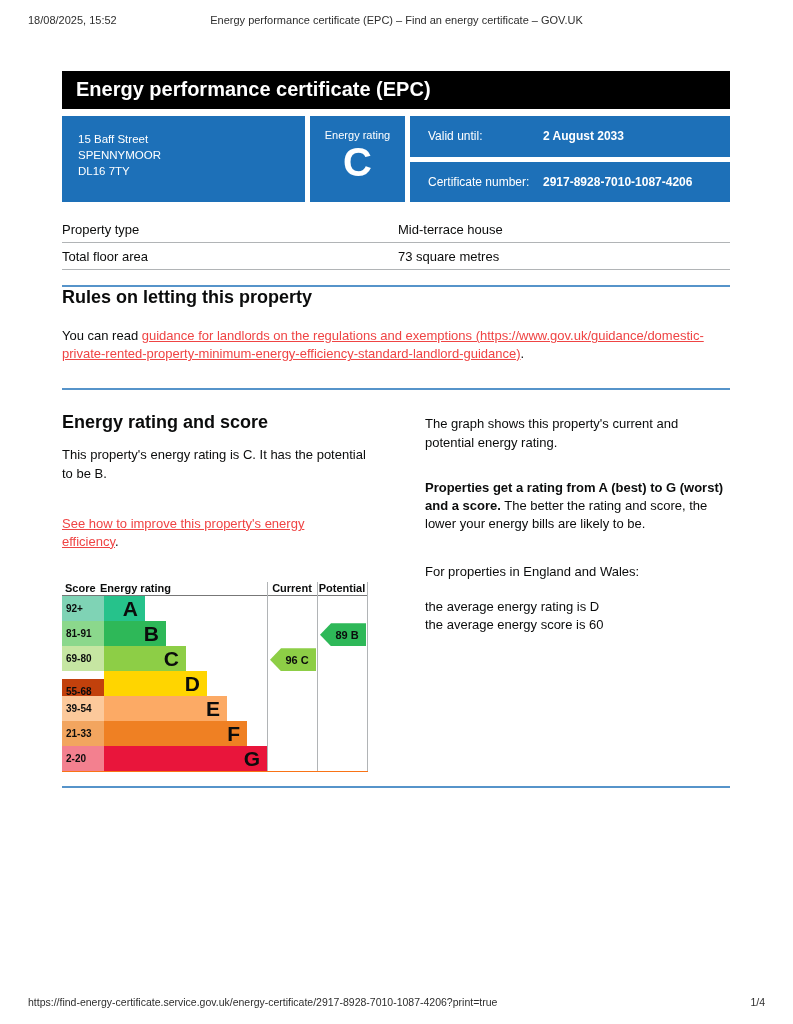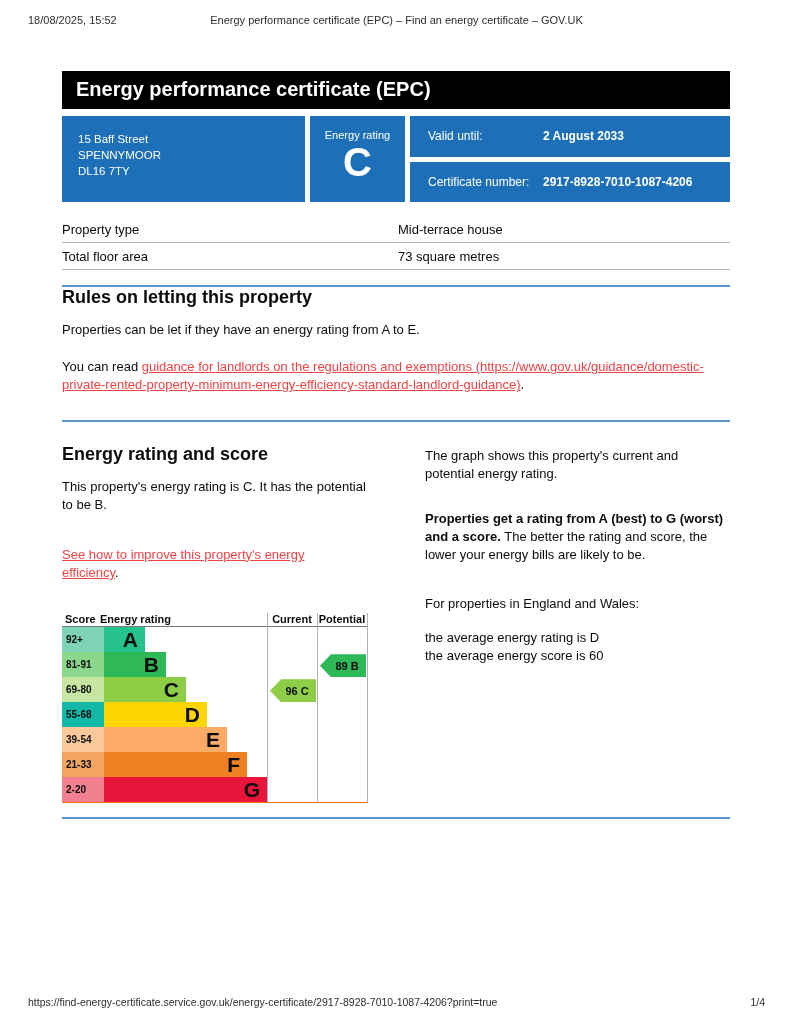--- a/index.html
+++ b/index.html
@@ -158,21 +158,20 @@
     </div>
     <div class="prop-row">
       <span class="k">Total floor area</span>
       <span class="v">73 square metres</span>
     </div>
   </div>
 
   <hr class="divider d1">
 
   <h2 class="section-heading">Rules on letting this property</h2>
-  <p class="body-text">Properties can be let if they have an energy rating from A to E.</p>
   <p class="body-text" style="margin-top:19px; max-width:650px;"><span>You can read </span><a class="gov-link" href="#">guidance for landlords on the regulations and exemptions (https://www.gov.uk/guidance/domestic-private-rented-property-minimum-energy-efficiency-standard-landlord-guidance)</a><span>.</span></p>
 
   <hr class="divider d2">
 
   <div class="two-col">
     <div class="col-left">
       <h2 class="section-heading">Energy rating and score</h2>
       <p class="body-text">This property's energy rating is C. It has the potential to be B.</p>
       <p class="body-text improve"><a class="gov-link" href="#">See how to improve this property's energy efficiency</a><span>.</span></p>
 
@@ -190,21 +189,21 @@
         </div>
         <div class="epc-band-row">
           <span class="cell-score" style="background: rgb(139, 216, 140);">81-91</span>
           <div class="cell-bar" style="background: rgb(46, 184, 88); width: 62px;">B</div>
         </div>
         <div class="epc-band-row">
           <span class="cell-score" style="background: rgb(198, 230, 162);">69-80</span>
           <div class="cell-bar" style="background: rgb(141, 206, 70); width: 82px;">C</div>
         </div>
         <div class="epc-band-row">
-          <span class="cell-score" style="background: #14b8a6;">55-68</span>
+          <span class="cell-score" style="background: #c2410c; margin-top: 8px;">55-68</span>
           <div class="cell-bar" style="background: rgb(255, 213, 0); width: 103px;">D</div>
         </div>
         <div class="epc-band-row">
           <span class="cell-score" style="background: rgb(252, 201, 155);">39-54</span>
           <div class="cell-bar" style="background: rgb(252, 170, 101); width: 123px;">E</div>
         </div>
         <div class="epc-band-row">
           <span class="cell-score" style="background: rgb(242, 165, 95);">21-33</span>
           <div class="cell-bar" style="background: rgb(239, 128, 35); width: 143px;">F</div>
         </div>

